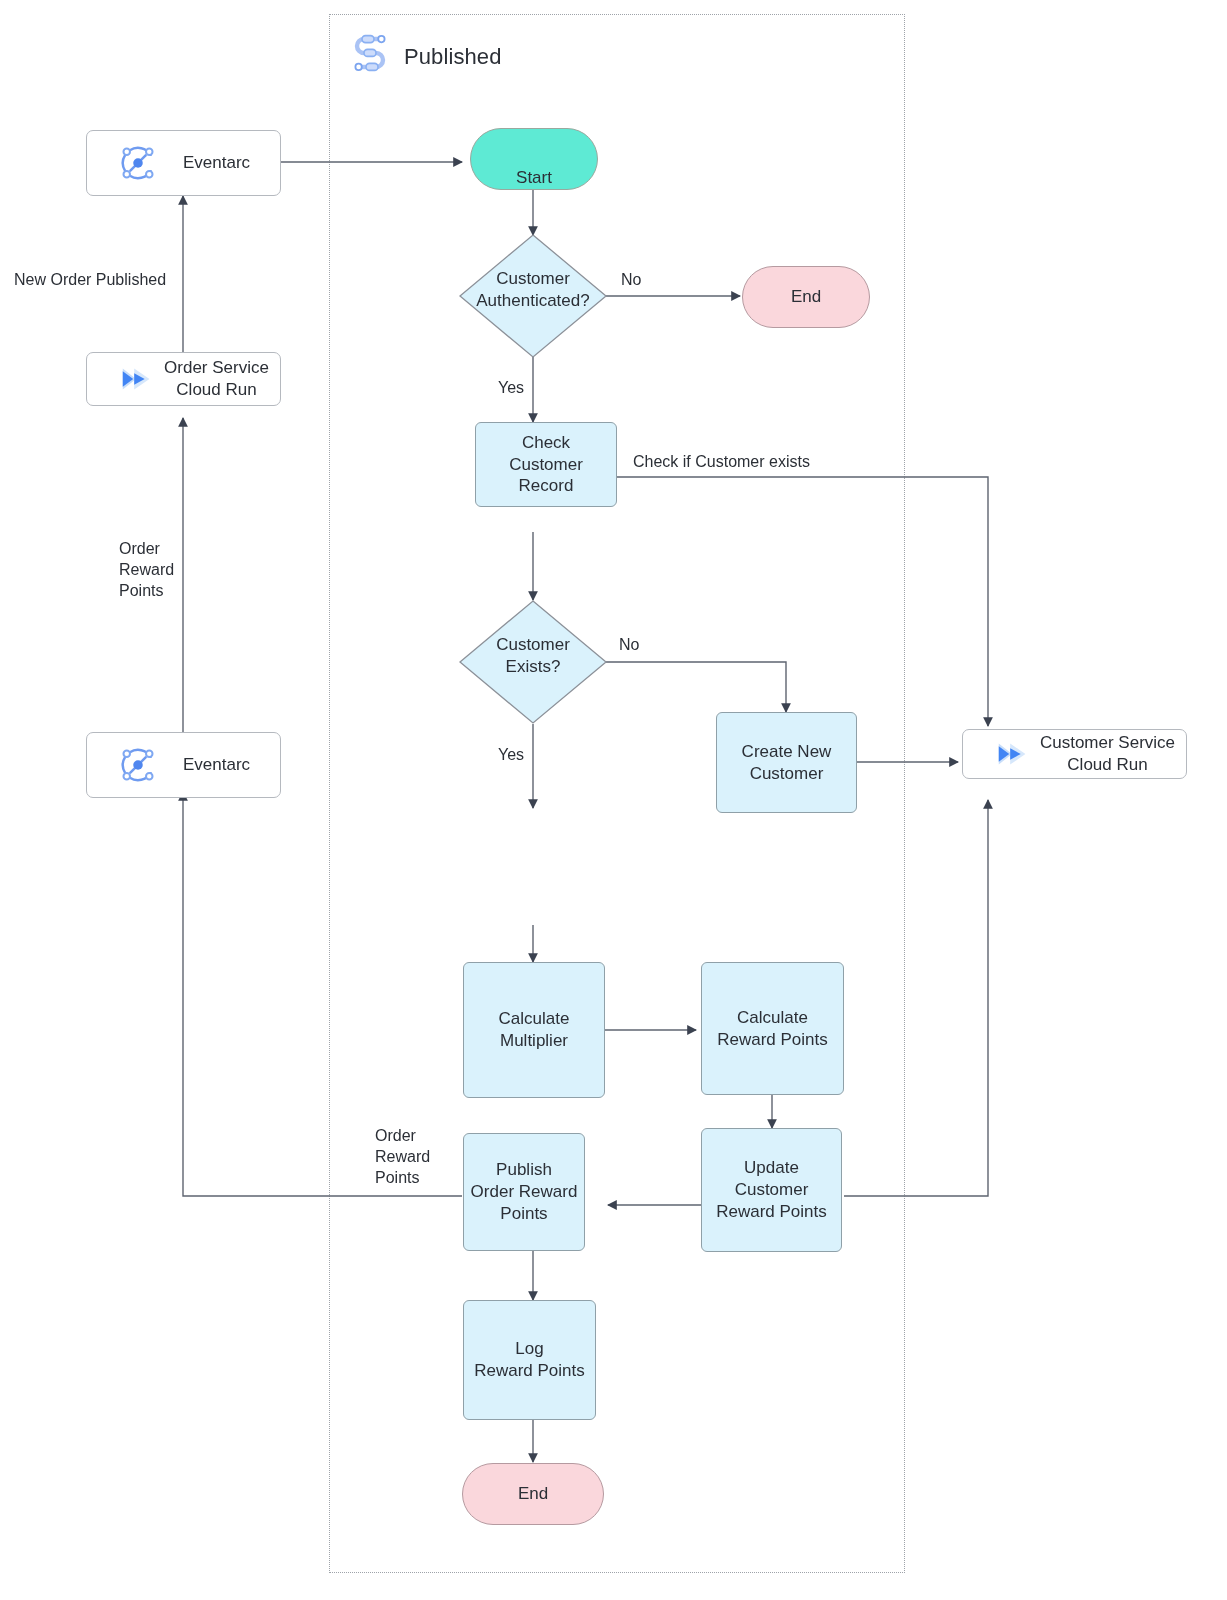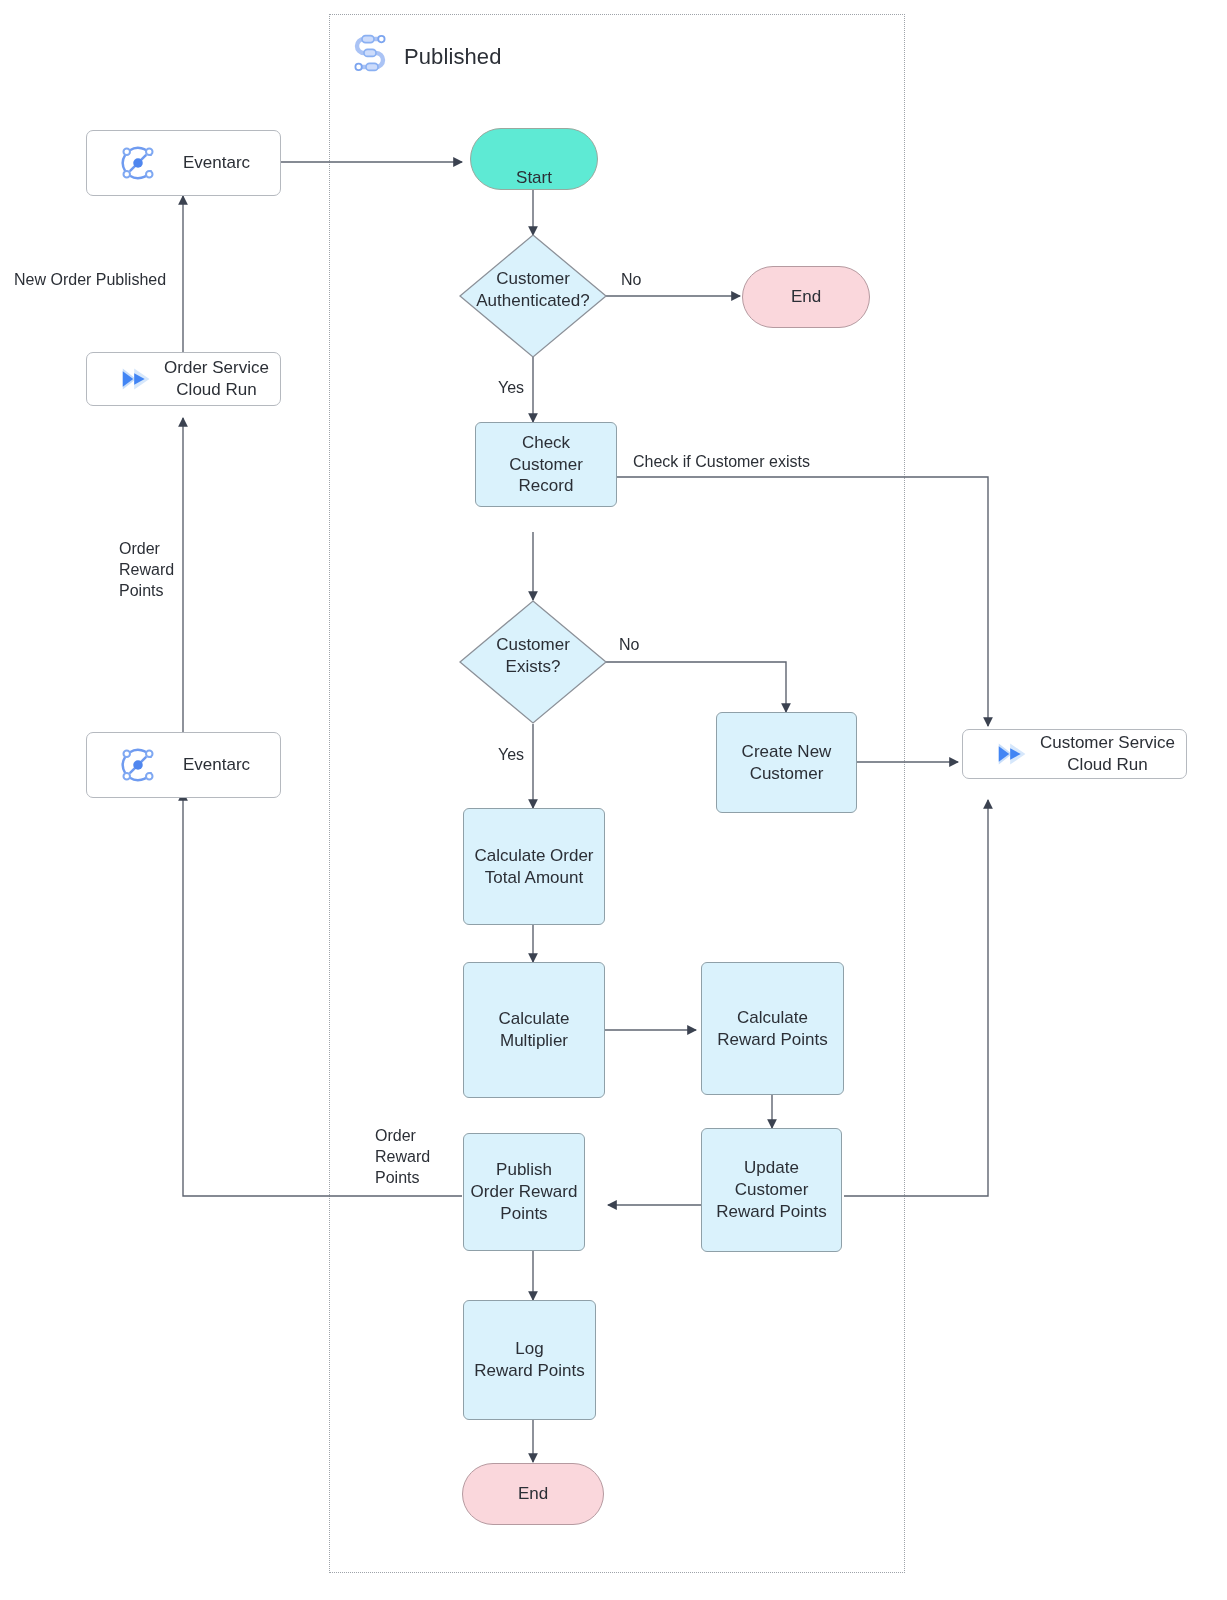--- a/index.html
+++ b/index.html
@@ -258,24 +258,20 @@
     <span>Check
 Customer
 Record</span>
   </div>
 
   <div class="node process" style="left:716px; top:712px; width:141px; height:101px;">
     <span>Create New
 Customer</span>
   </div>
 
-  <div class="node process" style="left:463px; top:808px; width:142px; height:117px;">
-    <span>Calculate Order
-Total Amount</span>
-  </div>
 
   <div class="node process" style="left:463px; top:962px; width:142px; height:136px;">
     <span>Calculate
 Multiplier</span>
   </div>
 
   <div class="node process" style="left:701px; top:962px; width:143px; height:133px;">
     <span>Calculate
 Reward Points</span>
   </div>

